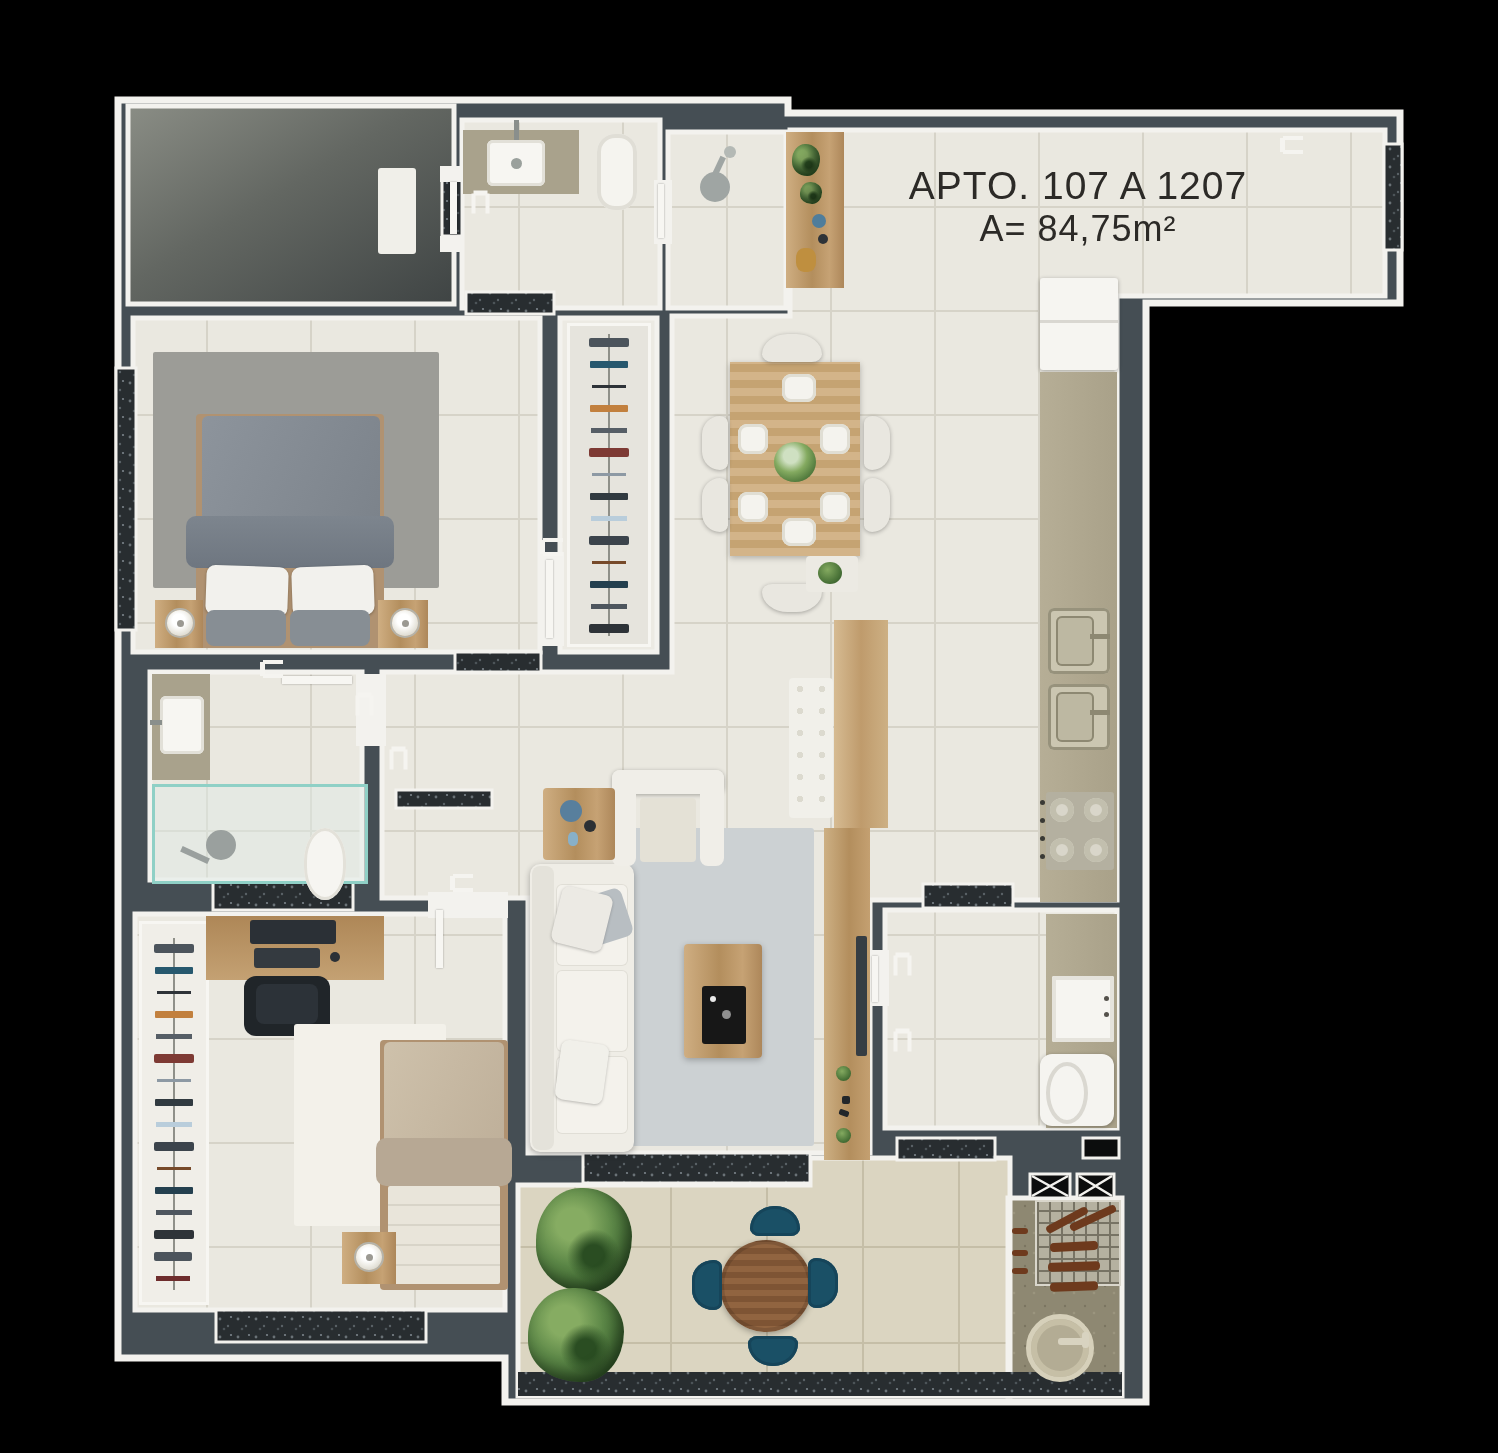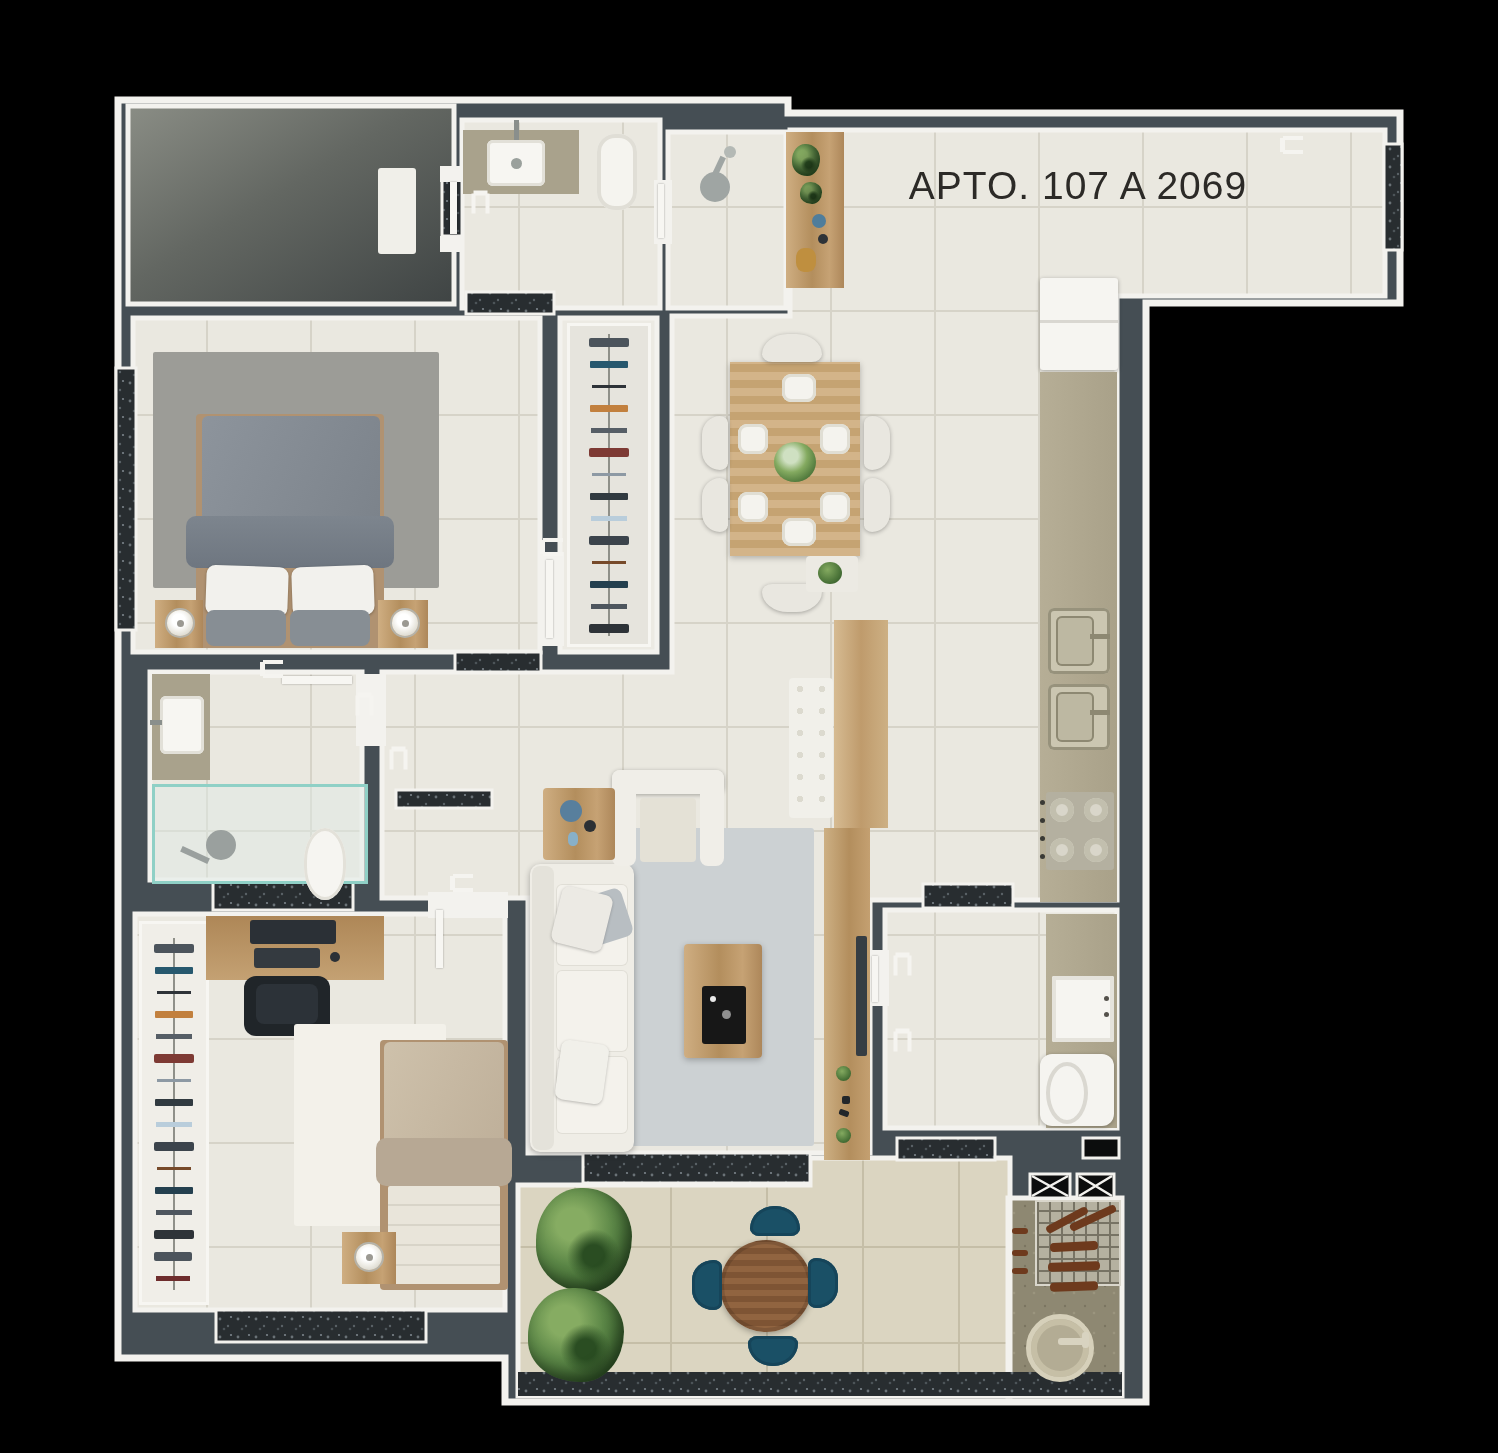--- a/index.html
+++ b/index.html
@@ -302,16 +302,17 @@
 <div class="dm" style="left:540px;top:540px;"></div>
 <div class="dm" style="left:260px;top:662px;"></div>
 <div class="dm" style="left:350px;top:700px;transform:rotate(90deg);"></div>
 <div class="dm" style="left:384px;top:754px;transform:rotate(90deg);"></div>
 <div class="dm" style="left:450px;top:876px;"></div>
 <div class="dm" style="left:888px;top:960px;transform:rotate(90deg);"></div>
 <div class="dm" style="left:888px;top:1036px;transform:rotate(90deg);"></div>
 <div class="dm" style="left:1280px;top:138px;"></div>
 
 <div id="titlebox">
-  <div class="l1">APTO. 107 A 2069</div>
+  <div class="l1">APTO. 107 A 1207</div>
+  <div class="l2">A= 84,75m²</div>
 </div>
 
 </div>
 
 </body></html>

